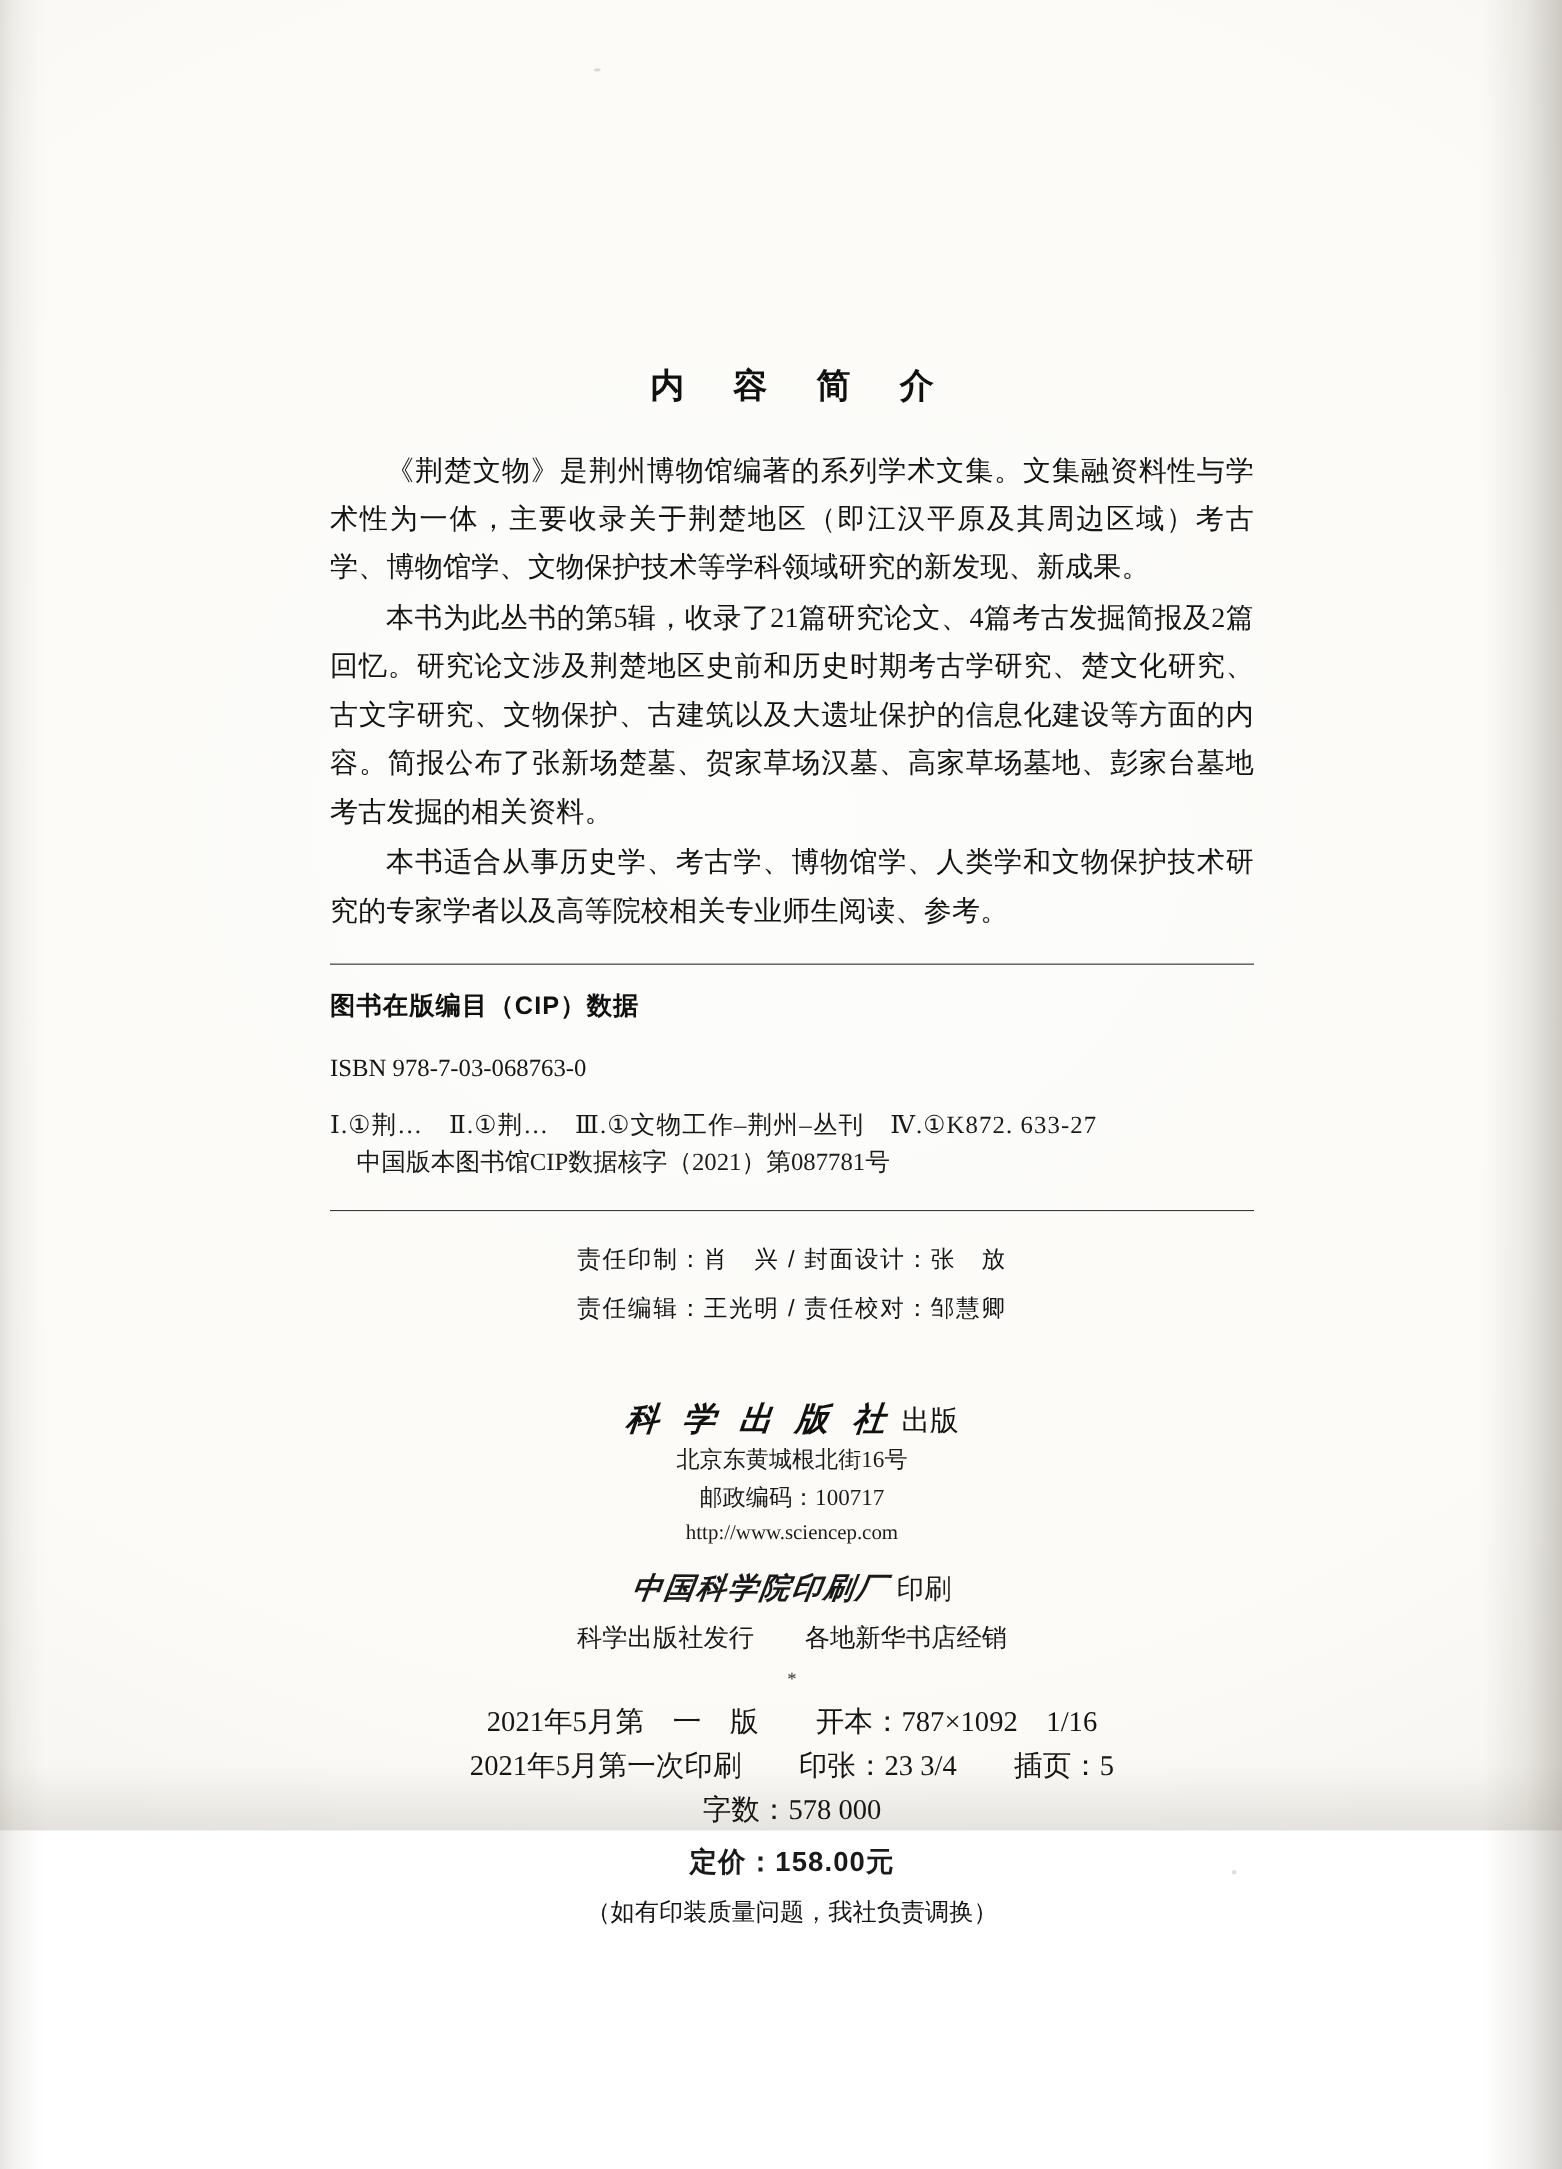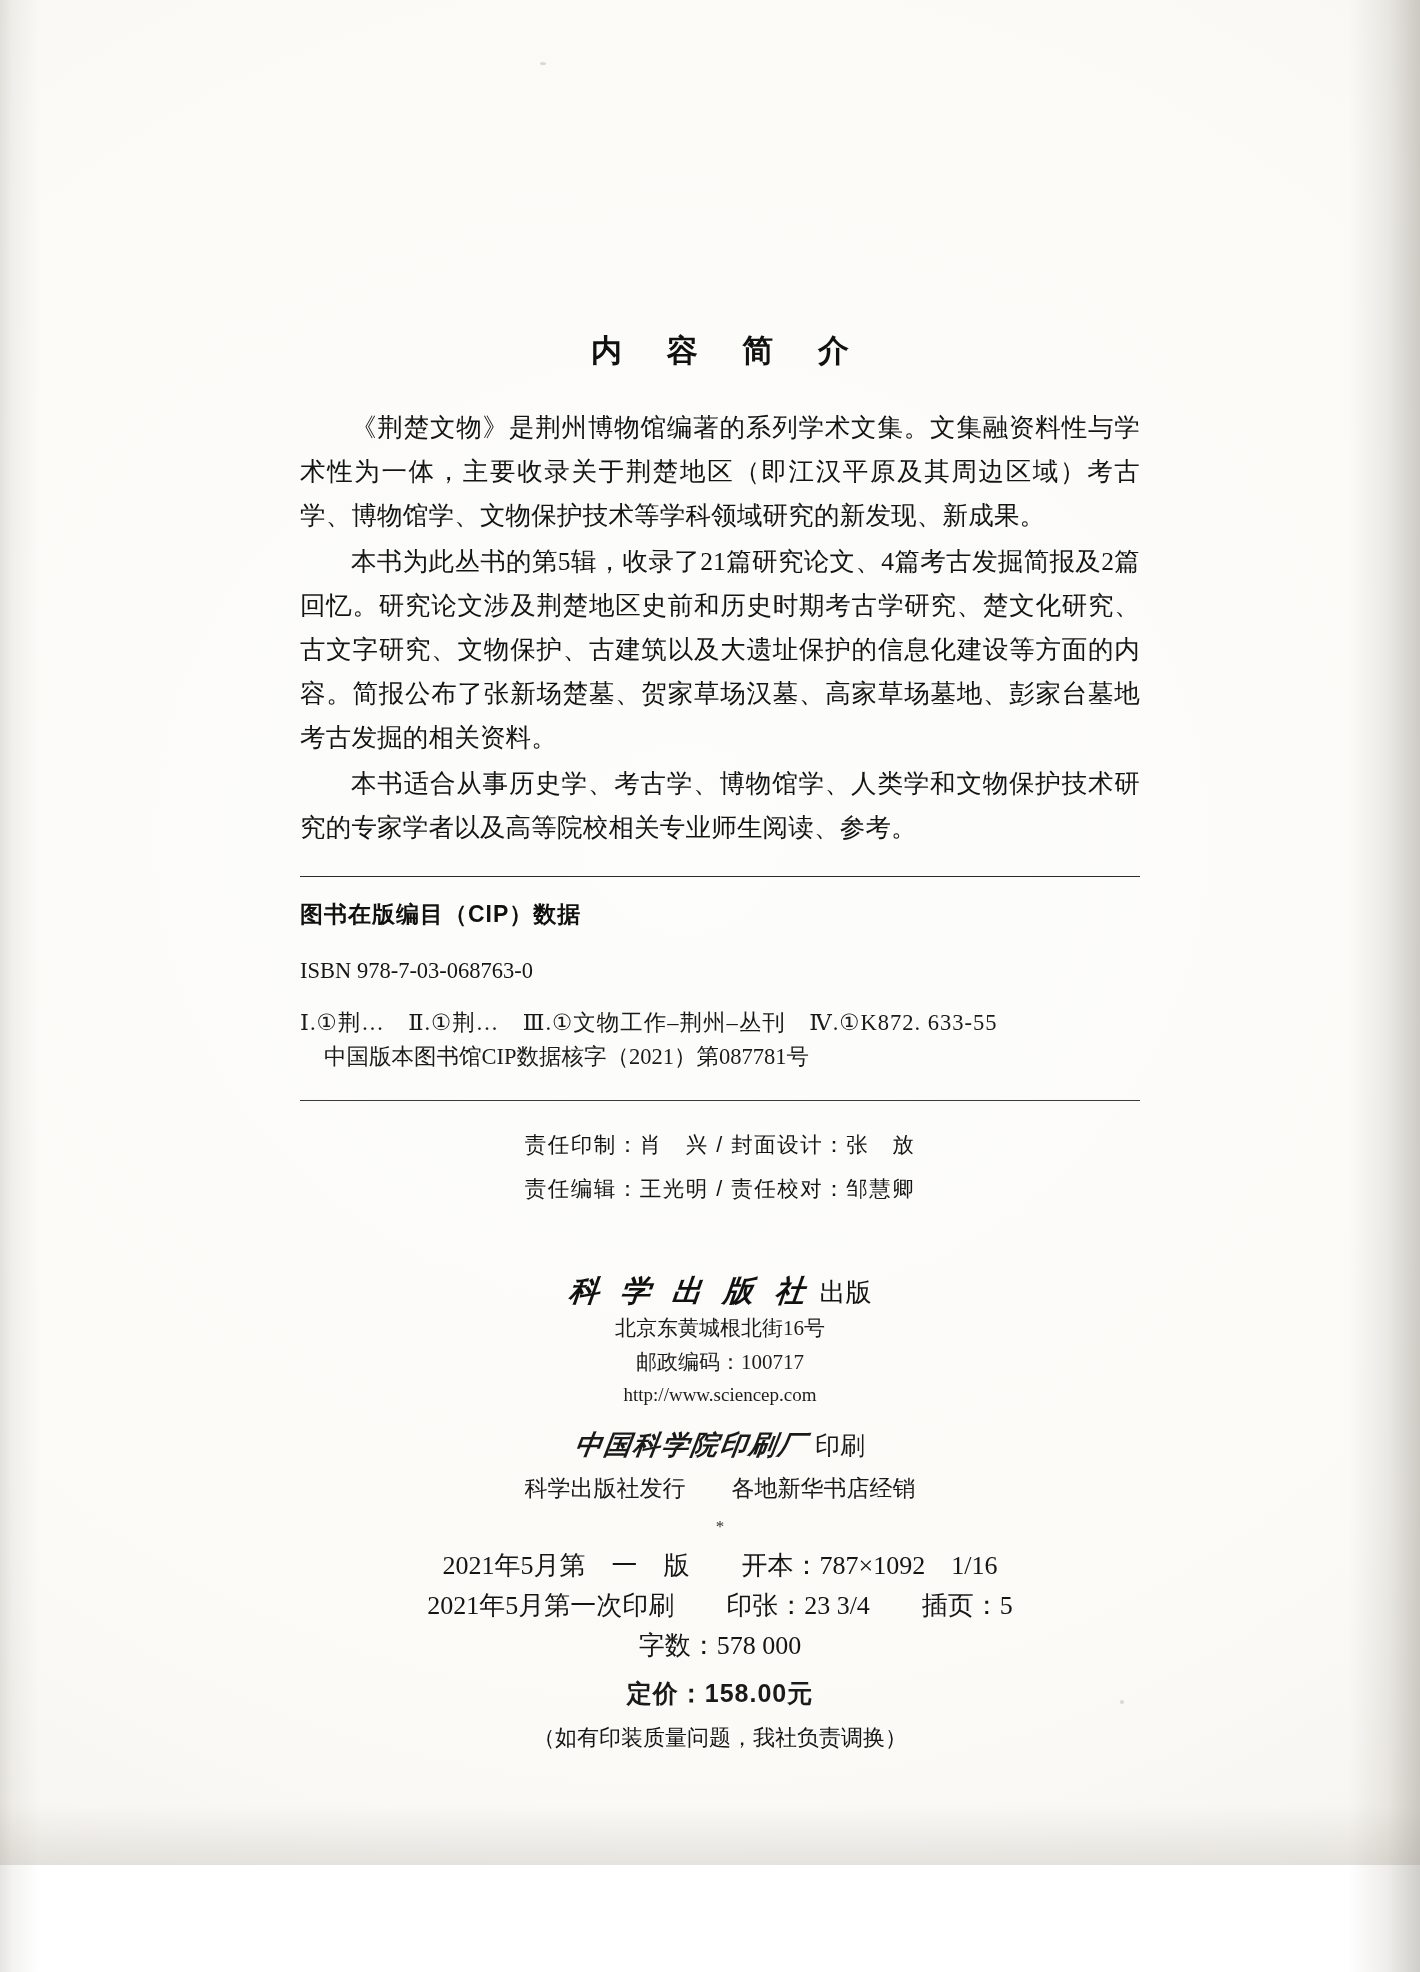--- a/index.html
+++ b/index.html
@@ -15,21 +15,21 @@
     color: #1a1a1a;
     overflow: hidden;
   }
 
   
   .page {
     position: absolute;
     left: 0;
     top: 0;
     width: 1420px;
-    height: 1865px;
+    height: 1664px;
     background:
       radial-gradient(130% 90% at 48% 45%, #fdfdfb 0%, #fbfaf7 55%, #f3f1ec 85%, #e7e4dd 100%);
   }
   .paper-edge-right {
     position: absolute;
     top: 0;
     right: 0;
     width: 72px;
     height: 1972px;
     background: linear-gradient(to right, rgba(180,175,165,0) 0%, rgba(160,154,142,0.18) 55%, rgba(120,114,102,0.35) 100%);
@@ -240,21 +240,21 @@
       <p>本书为此丛书的第5辑，收录了21篇研究论文、4篇考古发掘简报及2篇回忆。研究论文涉及荆楚地区史前和历史时期考古学研究、楚文化研究、古文字研究、文物保护、古建筑以及大遗址保护的信息化建设等方面的内容。简报公布了张新场楚墓、贺家草场汉墓、高家草场墓地、彭家台墓地考古发掘的相关资料。</p>
       <p>本书适合从事历史学、考古学、博物馆学、人类学和文物保护技术研究的专家学者以及高等院校相关专业师生阅读、参考。</p>
     </div>
 
     <div class="rule"></div>
 
     <div class="cip">
       <div class="cip-heading">图书在版编目（CIP）数据</div>
       <div class="cip-line">ISBN 978-7-03-068763-0</div>
       <div class="cip-gap"></div>
-      <div class="cip-class">Ⅰ.①荆…　Ⅱ.①荆…　Ⅲ.①文物工作–荆州–丛刊　Ⅳ.①K872. 633-55</div>
+      <div class="cip-class">Ⅰ.①荆…　Ⅱ.①荆…　Ⅲ.①文物工作–荆州–丛刊　Ⅳ.①K872. 633-27</div>
       <div class="cip-core">中国版本图书馆CIP数据核字（2021）第087781号</div>
     </div>
 
     <div class="rule thin"></div>
 
     <div class="credits">
       <div>责任印制：肖　兴 / 封面设计：张　放</div>
       <div>责任编辑：王光明 / 责任校对：邹慧卿</div>
     </div>
 

